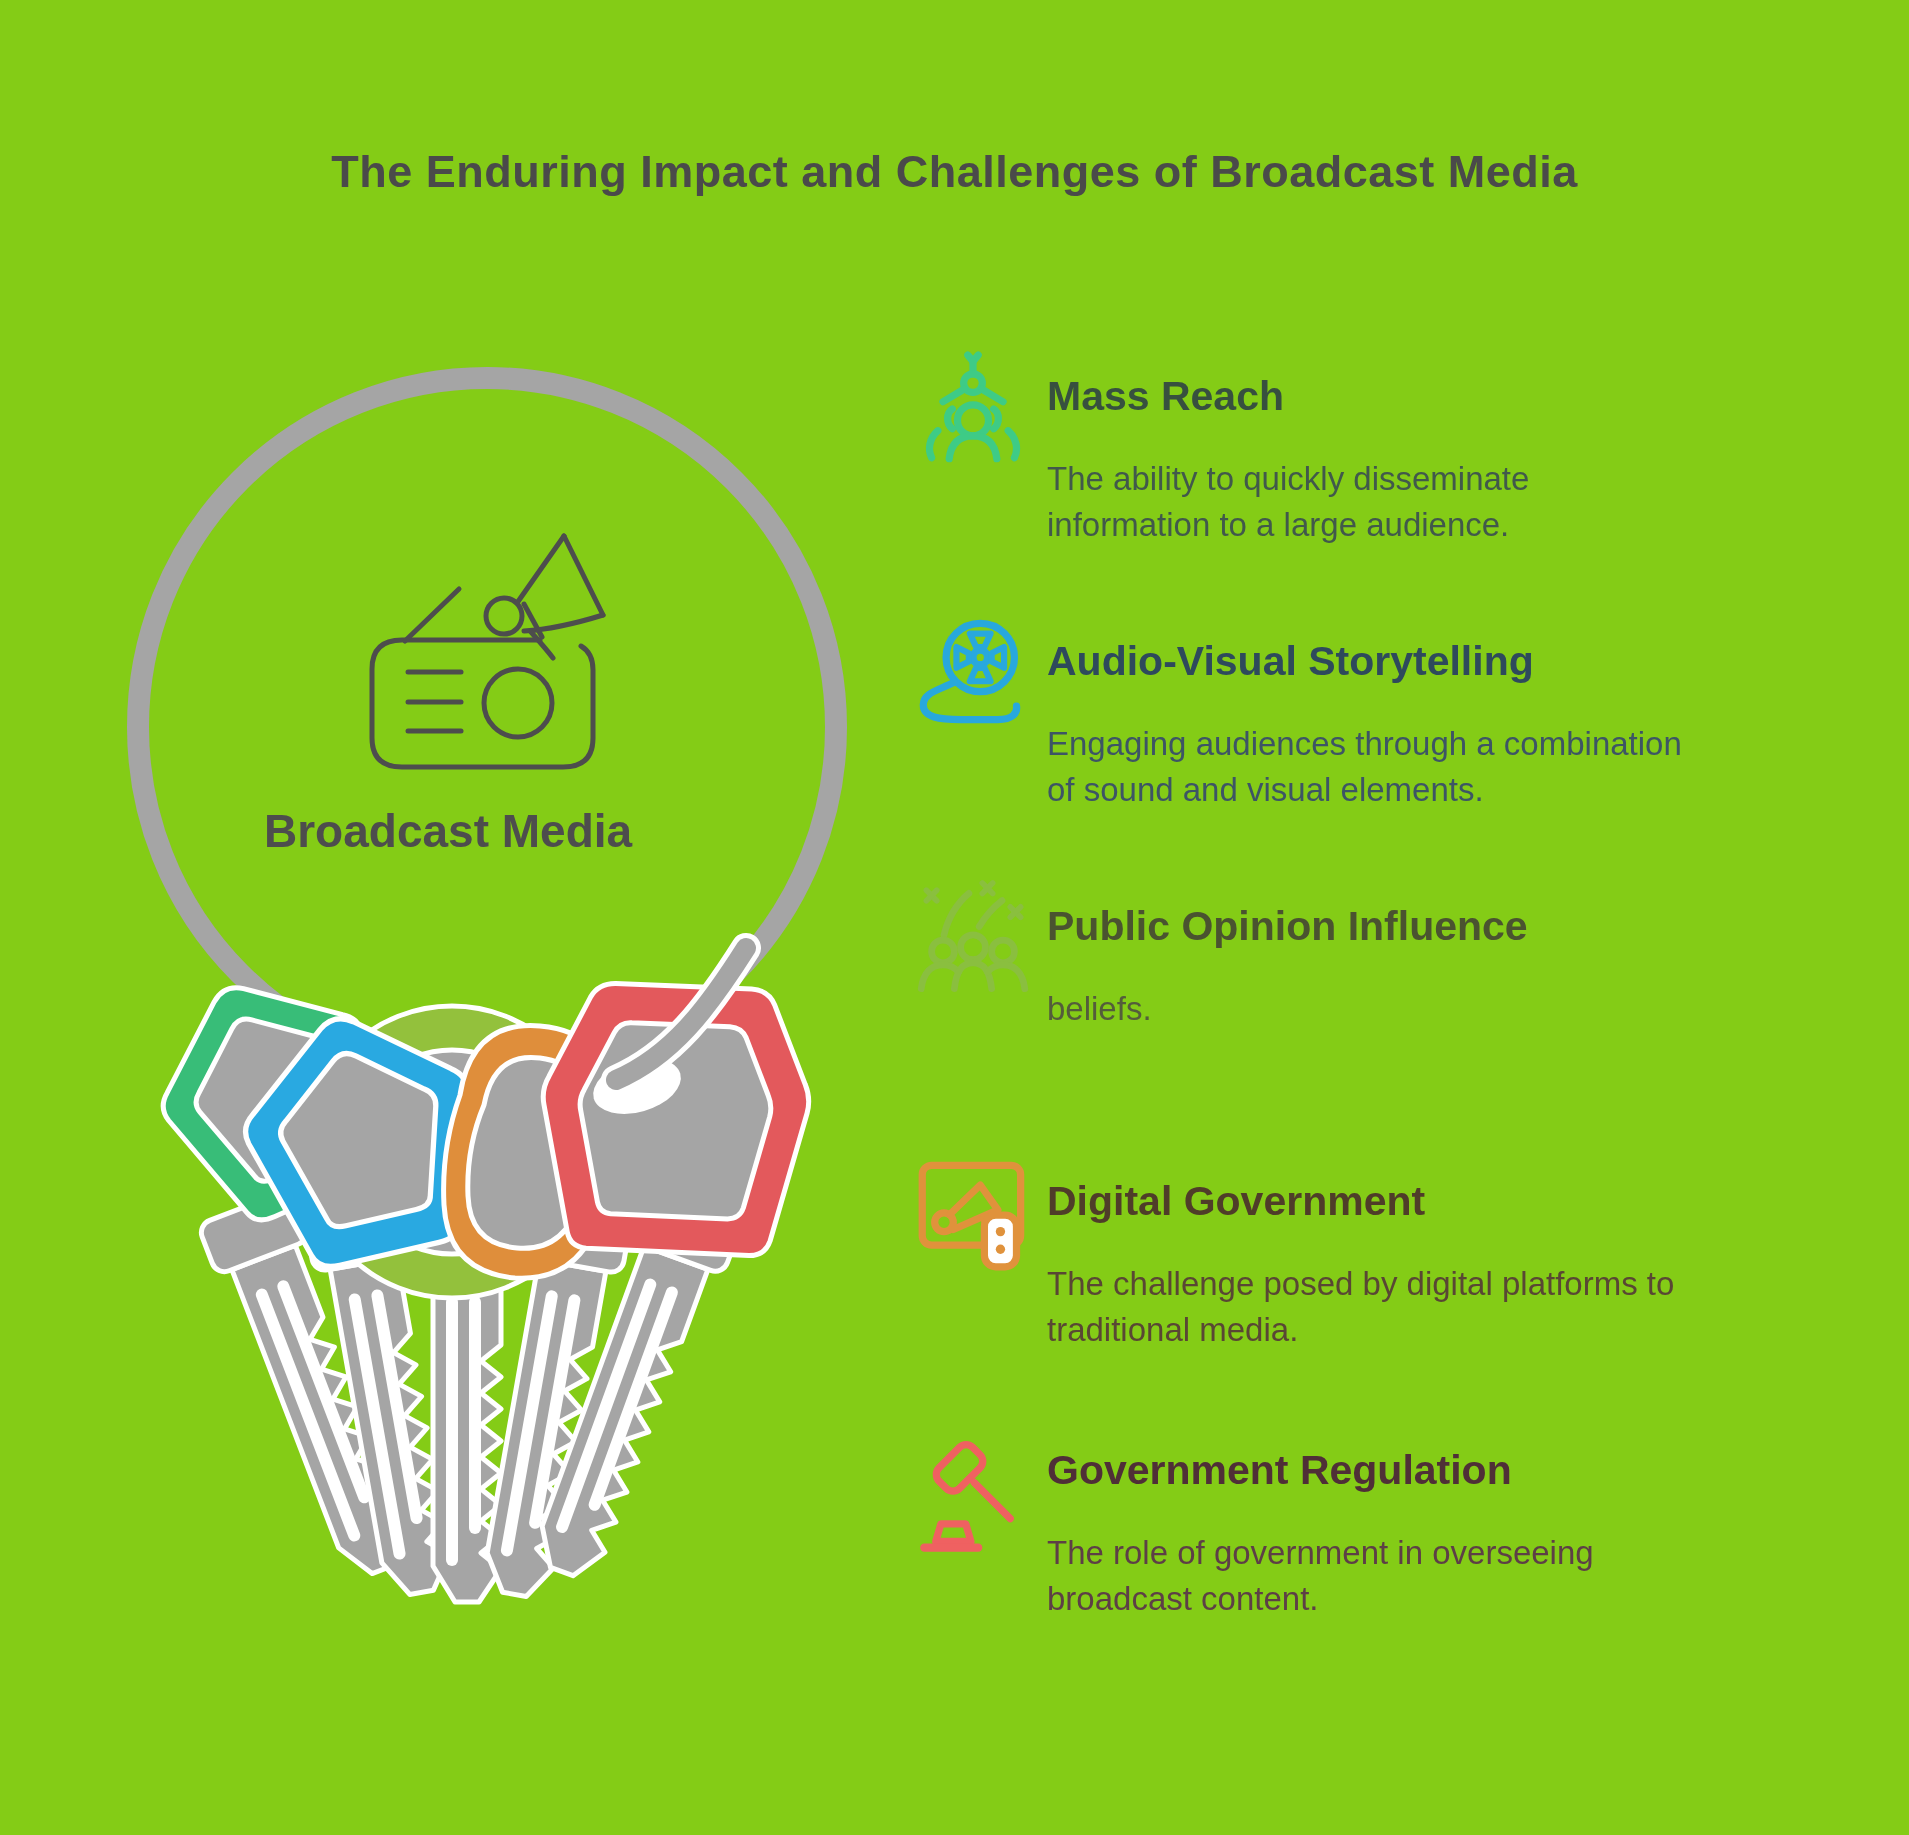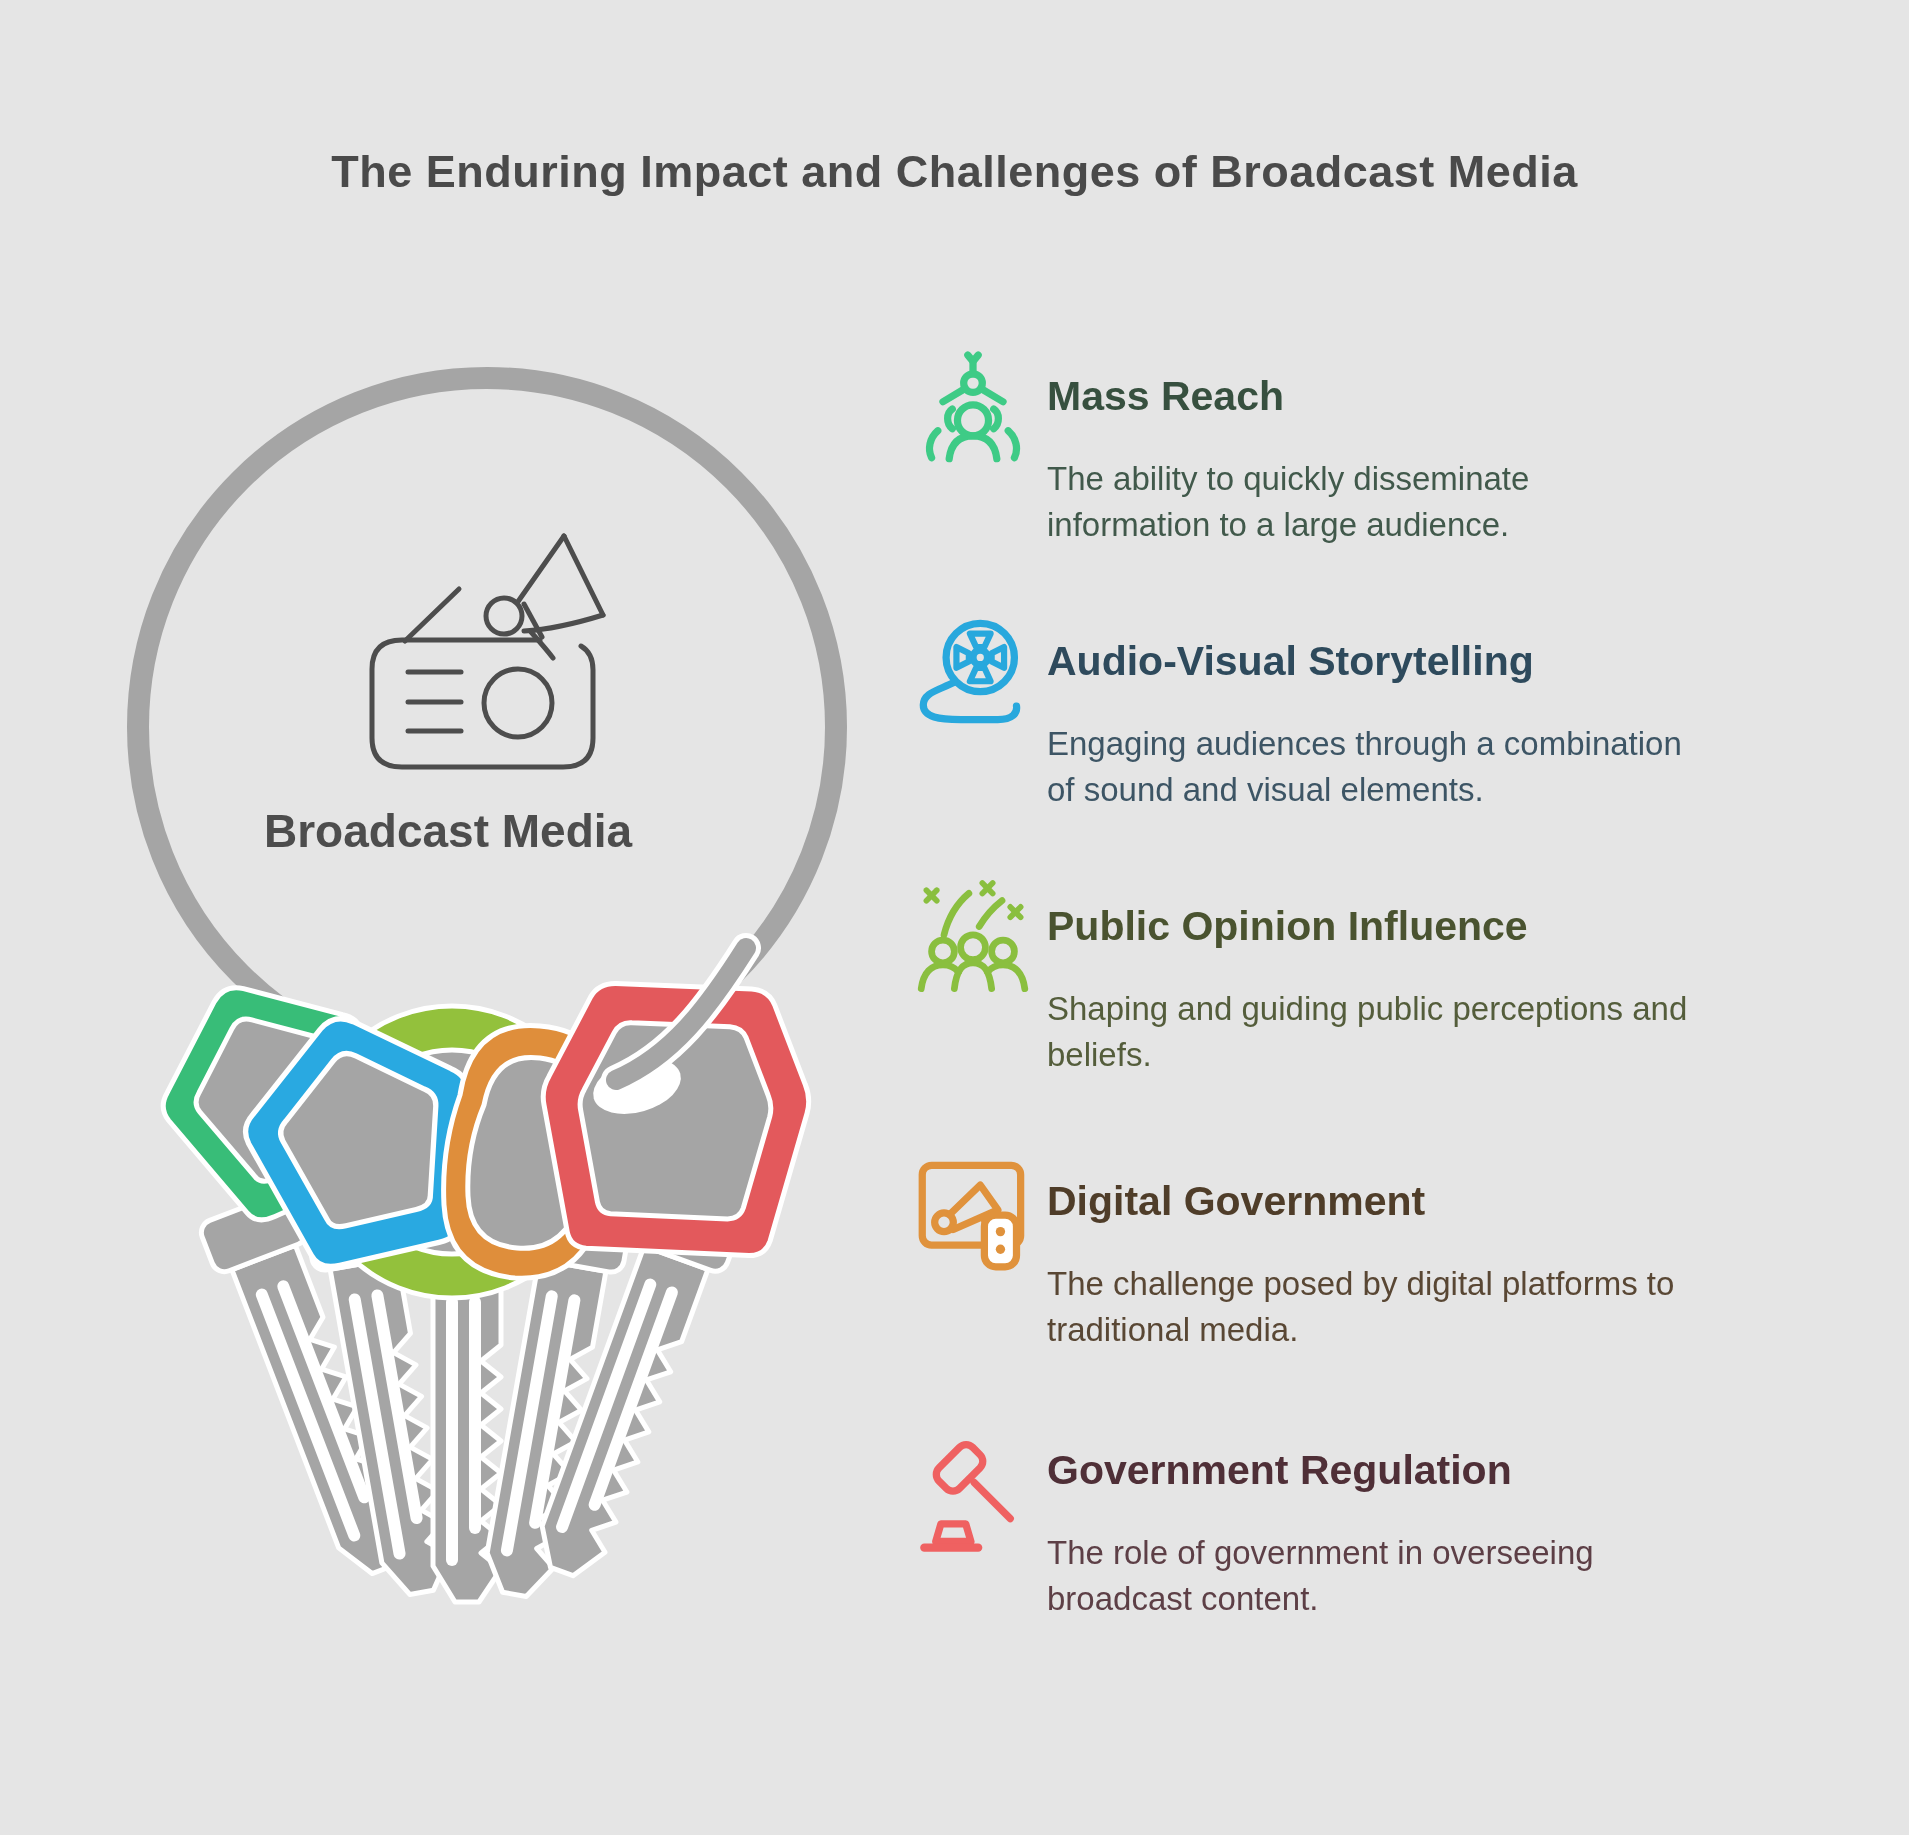--- a/index.html
+++ b/index.html
@@ -1,21 +1,21 @@
 <!DOCTYPE html>
 <html><head>
 <meta charset="utf-8">
 <style>
   html,body { margin:0; padding:0; background:#ffffff; }
   body { font-family: "Liberation Sans", sans-serif; }
   .canvas {
     position: relative;
     width: 1909px;
     height: 1835px;
-    background: #e5e5e5;
+    background: #84cc16;
     overflow: hidden;
   }
   .title {
     position: absolute;
     top: 146px;
     left: 0;
     right: 0;
     text-align: center;
     font-size: 45px;
     font-weight: 700;
@@ -208,21 +208,20 @@
         <circle cx="56" cy="64" r="12"></circle>
         <circle cx="85" cy="68" r="11"></circle>
         <path d="M6 104 C8 88 16 81 27 81 C33 81 38 83 42 88"></path>
         <path d="M38 104 C40 86 46 79 56 79 C66 79 72 86 74 104"></path>
         <path d="M70 88 C74 83 79 81 85 81 C96 81 104 88 106 104"></path>
       </g>
     </svg>
     <div class="item-text">
       <h2 style="color: rgb(74, 83, 48);">Public Opinion Influence</h2>
       <div class="item-desc" style="color: rgb(84, 93, 59);">
-        <div>Shaping and guiding public perceptions and</div>
         <div>beliefs.</div>
       </div>
     </div>
   </div>
 
   <div class="item" style="top:1153px;">
     <svg class="item-icon" viewBox="0 0 112 112">
       <g fill="none" stroke-width="7" stroke-linecap="round" stroke-linejoin="round" stroke="#e0923c">
         <rect x="7" y="9" width="95" height="77" rx="9"></rect>
         <circle cx="28" cy="64" r="9"></circle>

